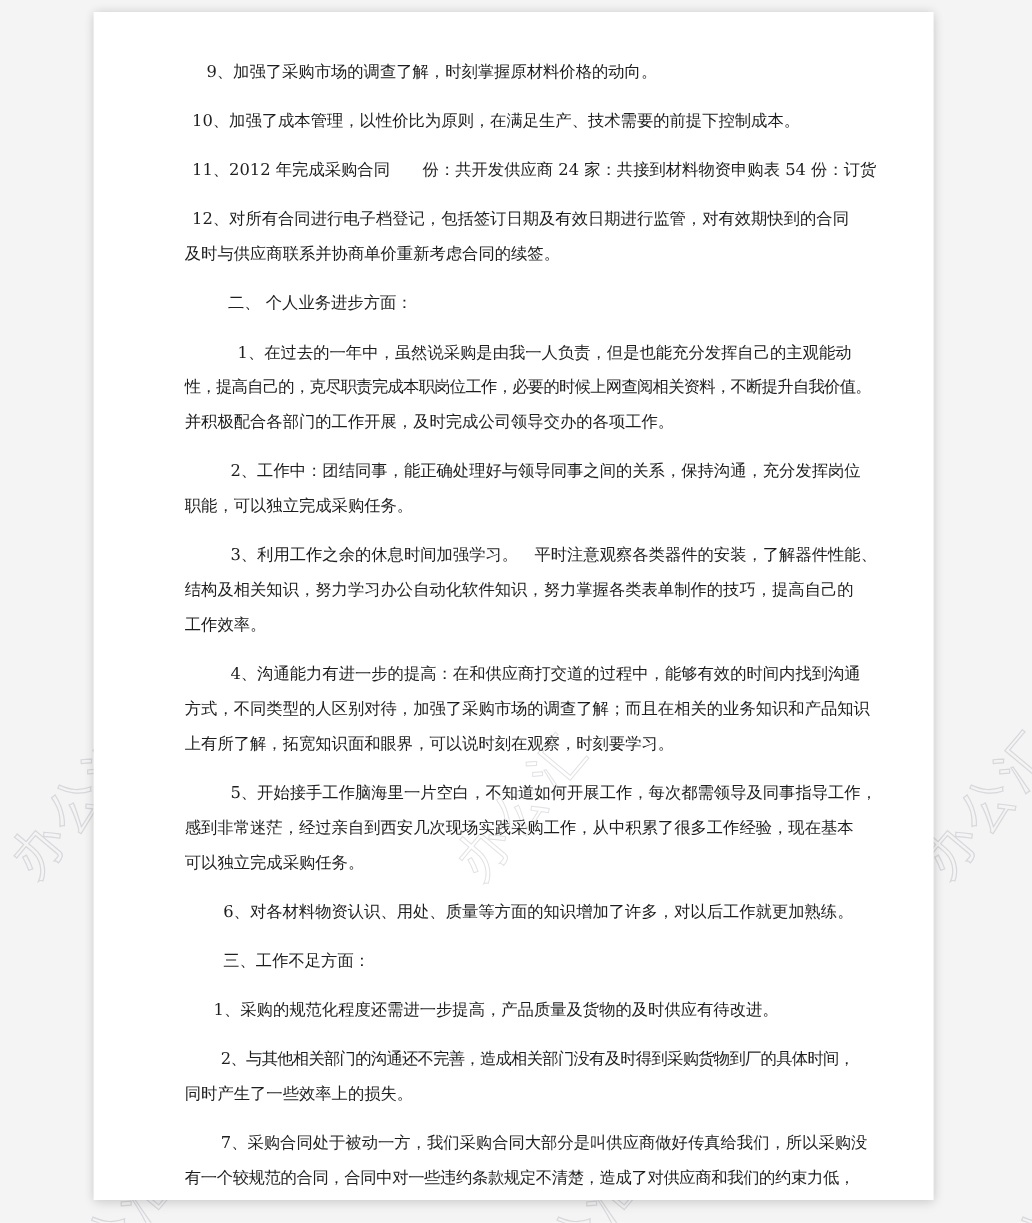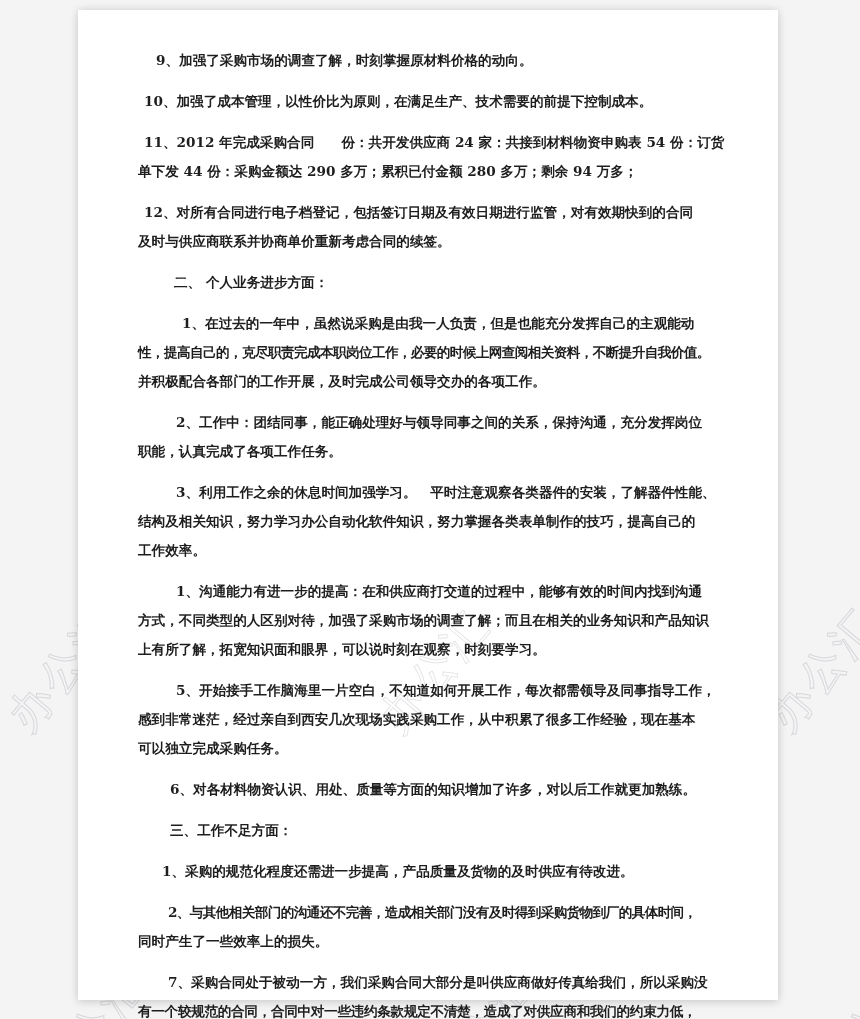--- a/index.html
+++ b/index.html
@@ -43,21 +43,21 @@
     }
     .content {
       position: absolute;
       left: 60px; top: 36px;
       width: 585px;
       z-index: 4;
       color: #1e1e1e;
       font-size: 13.6px;
       line-height: 29px;
     }
-    .p { margin: 0 0 0 0; text-align: justify; font-weight: bold; }
+    .p { margin: 0 0 0 16px; text-align: justify; }
     .p span { display: block; white-space: nowrap; }
     .gap { height: 12px; }
   </style>
 </head>
 <body>
 
 <div class="watermark" style="left:-8px; top:640px;">办公汇</div>
 <div class="watermark" style="left:752px; top:640px;">办公汇</div>
 <div class="watermark" style="left:20px; top:1000px;">办公汇</div>
 <div class="watermark" style="left:408px; top:1000px;">办公汇</div>
@@ -73,21 +73,20 @@
     </div>
     <div class="gap"></div>
 
     <div class="p">
       <span style="padding-left:6px">10、加强了成本管理，以性价比为原则，在满足生产、技术需要的前提下控制成本。</span>
     </div>
     <div class="gap"></div>
 
     <div class="p">
       <span style="padding-left:6px">11、2012 年完成采购合同　　份：共开发供应商 24 家：共接到材料物资申购表 54 份：订货</span>
-      <span>单下发 44 份：采购金额达 290 多万；累积已付金额 280 多万；剩余 94 万多；</span>
     </div>
     <div class="gap"></div>
 
     <div class="p">
       <span style="padding-left:6px">12、对所有合同进行电子档登记，包括签订日期及有效日期进行监管，对有效期快到的合同</span>
       <span>及时与供应商联系并协商单价重新考虑合同的续签。</span>
     </div>
     <div class="gap"></div>
 
     <div class="p">
@@ -97,33 +96,33 @@
 
     <div class="p">
       <span style="padding-left:44px">1、在过去的一年中，虽然说采购是由我一人负责，但是也能充分发挥自己的主观能动</span>
       <span style="letter-spacing:-0.6px">性，提高自己的，克尽职责完成本职岗位工作，必要的时候上网查阅相关资料，不断提升自我价值。</span>
       <span>并积极配合各部门的工作开展，及时完成公司领导交办的各项工作。</span>
     </div>
     <div class="gap"></div>
 
     <div class="p">
       <span style="padding-left:38px">2、工作中：团结同事，能正确处理好与领导同事之间的关系，保持沟通，充分发挥岗位</span>
-      <span>职能，认真完成了各项工作任务。</span>
+      <span>职能，可以独立完成采购任务。</span>
     </div>
     <div class="gap"></div>
 
     <div class="p">
       <span style="padding-left:38px">3、利用工作之余的休息时间加强学习。　平时注意观察各类器件的安装，了解器件性能、</span>
       <span>结构及相关知识，努力学习办公自动化软件知识，努力掌握各类表单制作的技巧，提高自己的</span>
       <span>工作效率。</span>
     </div>
     <div class="gap"></div>
 
     <div class="p">
-      <span style="padding-left:38px">1、沟通能力有进一步的提高：在和供应商打交道的过程中，能够有效的时间内找到沟通</span>
+      <span style="padding-left:38px">4、沟通能力有进一步的提高：在和供应商打交道的过程中，能够有效的时间内找到沟通</span>
       <span>方式，不同类型的人区别对待，加强了采购市场的调查了解；而且在相关的业务知识和产品知识</span>
       <span>上有所了解，拓宽知识面和眼界，可以说时刻在观察，时刻要学习。</span>
     </div>
     <div class="gap"></div>
 
     <div class="p">
       <span style="padding-left:38px">5、开始接手工作脑海里一片空白，不知道如何开展工作，每次都需领导及同事指导工作，</span>
       <span>感到非常迷茫，经过亲自到西安几次现场实践采购工作，从中积累了很多工作经验，现在基本</span>
       <span>可以独立完成采购任务。</span>
     </div>

